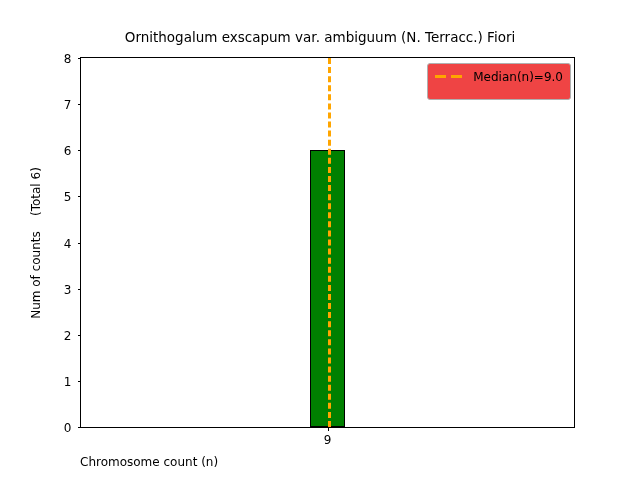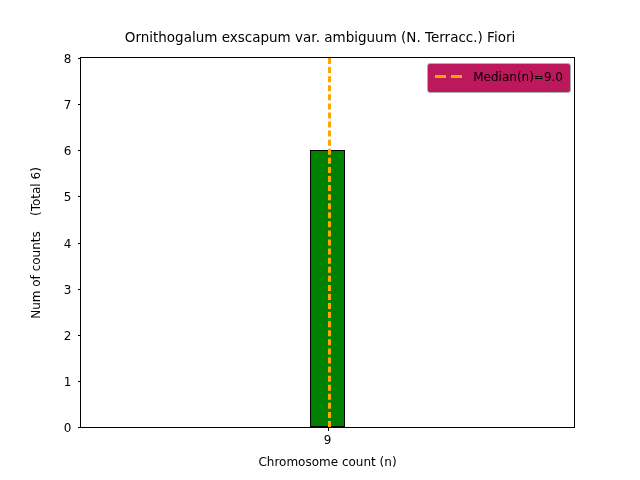--- a/index.html
+++ b/index.html
@@ -110,21 +110,20 @@
     white-space: nowrap;
     color: #000000;
   }
 
   
   #xlabel {
     position: absolute;
     left: 80px;
     width: 495px;
     top: 455px;
-    text-align: center;
     font-size: 12px;
     color: #000000;
     white-space: nowrap;
   }
   #ylabel {
     position: absolute;
     left: 28px;
     top: 57px;
     height: 371px;
     width: 16px;
@@ -139,24 +138,24 @@
     font-size: 12px;
     white-space: pre;
     color: #000000;
   }
 
   
   #legend {
     position: absolute;
     right: 3px;
     top: 5px;
-    background: #be185d;
+    background: #ef4444;
     border: 0.9px solid #b0b0b0;
     border-radius: 3px;
-    padding: 5px 7px 7px 7px;
+    padding: 5px 7px 14px 7px;
     box-sizing: border-box;
     display: flex;
     flex-direction: row;
     align-items: flex-start;
     gap: 8px;
   }
   #legend-marker {
     flex: 0 0 auto;
     width: 30px;
     height: 16px;

